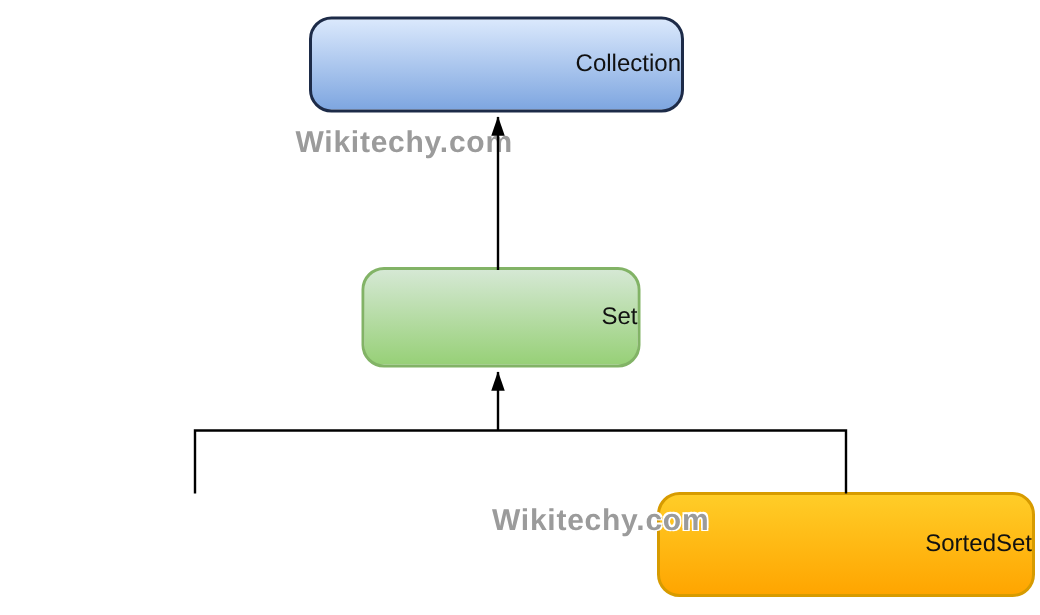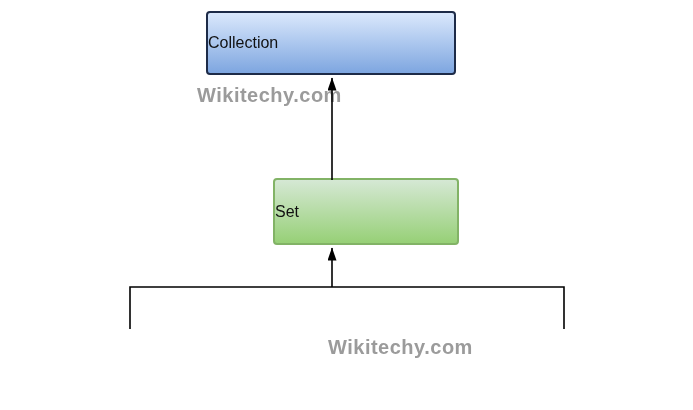--- a/index.html
+++ b/index.html
@@ -11,38 +11,37 @@
   .canvas {
     position: relative;
     width: 693px;
     height: 410px;
     background: #ffffff;
     overflow: hidden;
   }
   .node {
     position: absolute;
     box-sizing: border-box;
-    border-radius: 4px;
+    border-radius: 15px;
     display: flex;
     align-items: center;
-    justify-content: flex-start;
+    justify-content: flex-end;
     font-size: 16px;
     color: #111111;
     z-index: 2;
   }
   .node-collection {
     left: 206px; top: 11px; width: 250px; height: 64px;
     background: linear-gradient(180deg, #dae8fc 0%, #7ea6e0 100%);
     border: 2px solid #1d2b48;
   }
   .node-set {
     left: 241px; top: 178px; width: 186px; height: 67px;
     background: linear-gradient(180deg, #d5e8d4 0%, #97d077 100%);
     border: 2px solid #82b366;
-    margin-left: 32px;
   }
   .node-hashset {
     left: 5px; top: 328px; width: 250px; height: 70px;
     background: linear-gradient(180deg, #ffcd28 0%, #ffa500 100%);
     border: 2px solid #d79b00;
   }
   .node-sortedset {
     left: 438px; top: 328px; width: 252px; height: 70px;
     background: linear-gradient(180deg, #ffcd28 0%, #ffa500 100%);
     border: 2px solid #d79b00;
@@ -75,20 +74,23 @@
 
   <div class="node node-collection">
     <span>Collection</span>
   </div>
 
   <div class="node node-set">
     <span>Set</span>
   </div>
 
 
+  <div class="node node-sortedset">
+    <span>SortedSet</span>
+  </div>
 
   <div class="watermark watermark-top">Wikitechy.com</div>
   <div class="watermark watermark-bottom">Wikitechy.com</div>
 
   <svg class="edges-svg" viewBox="0 0 693 410" xmlns="http://www.w3.org/2000/svg">
     <defs>
       <marker id="arrowhead" markerUnits="userSpaceOnUse" markerWidth="14" markerHeight="10" refX="12.5" refY="4.5" orient="auto">
         <path d="M0,0 L13,4.5 L0,9 Z" fill="#000000"></path>
       </marker>
     </defs>

